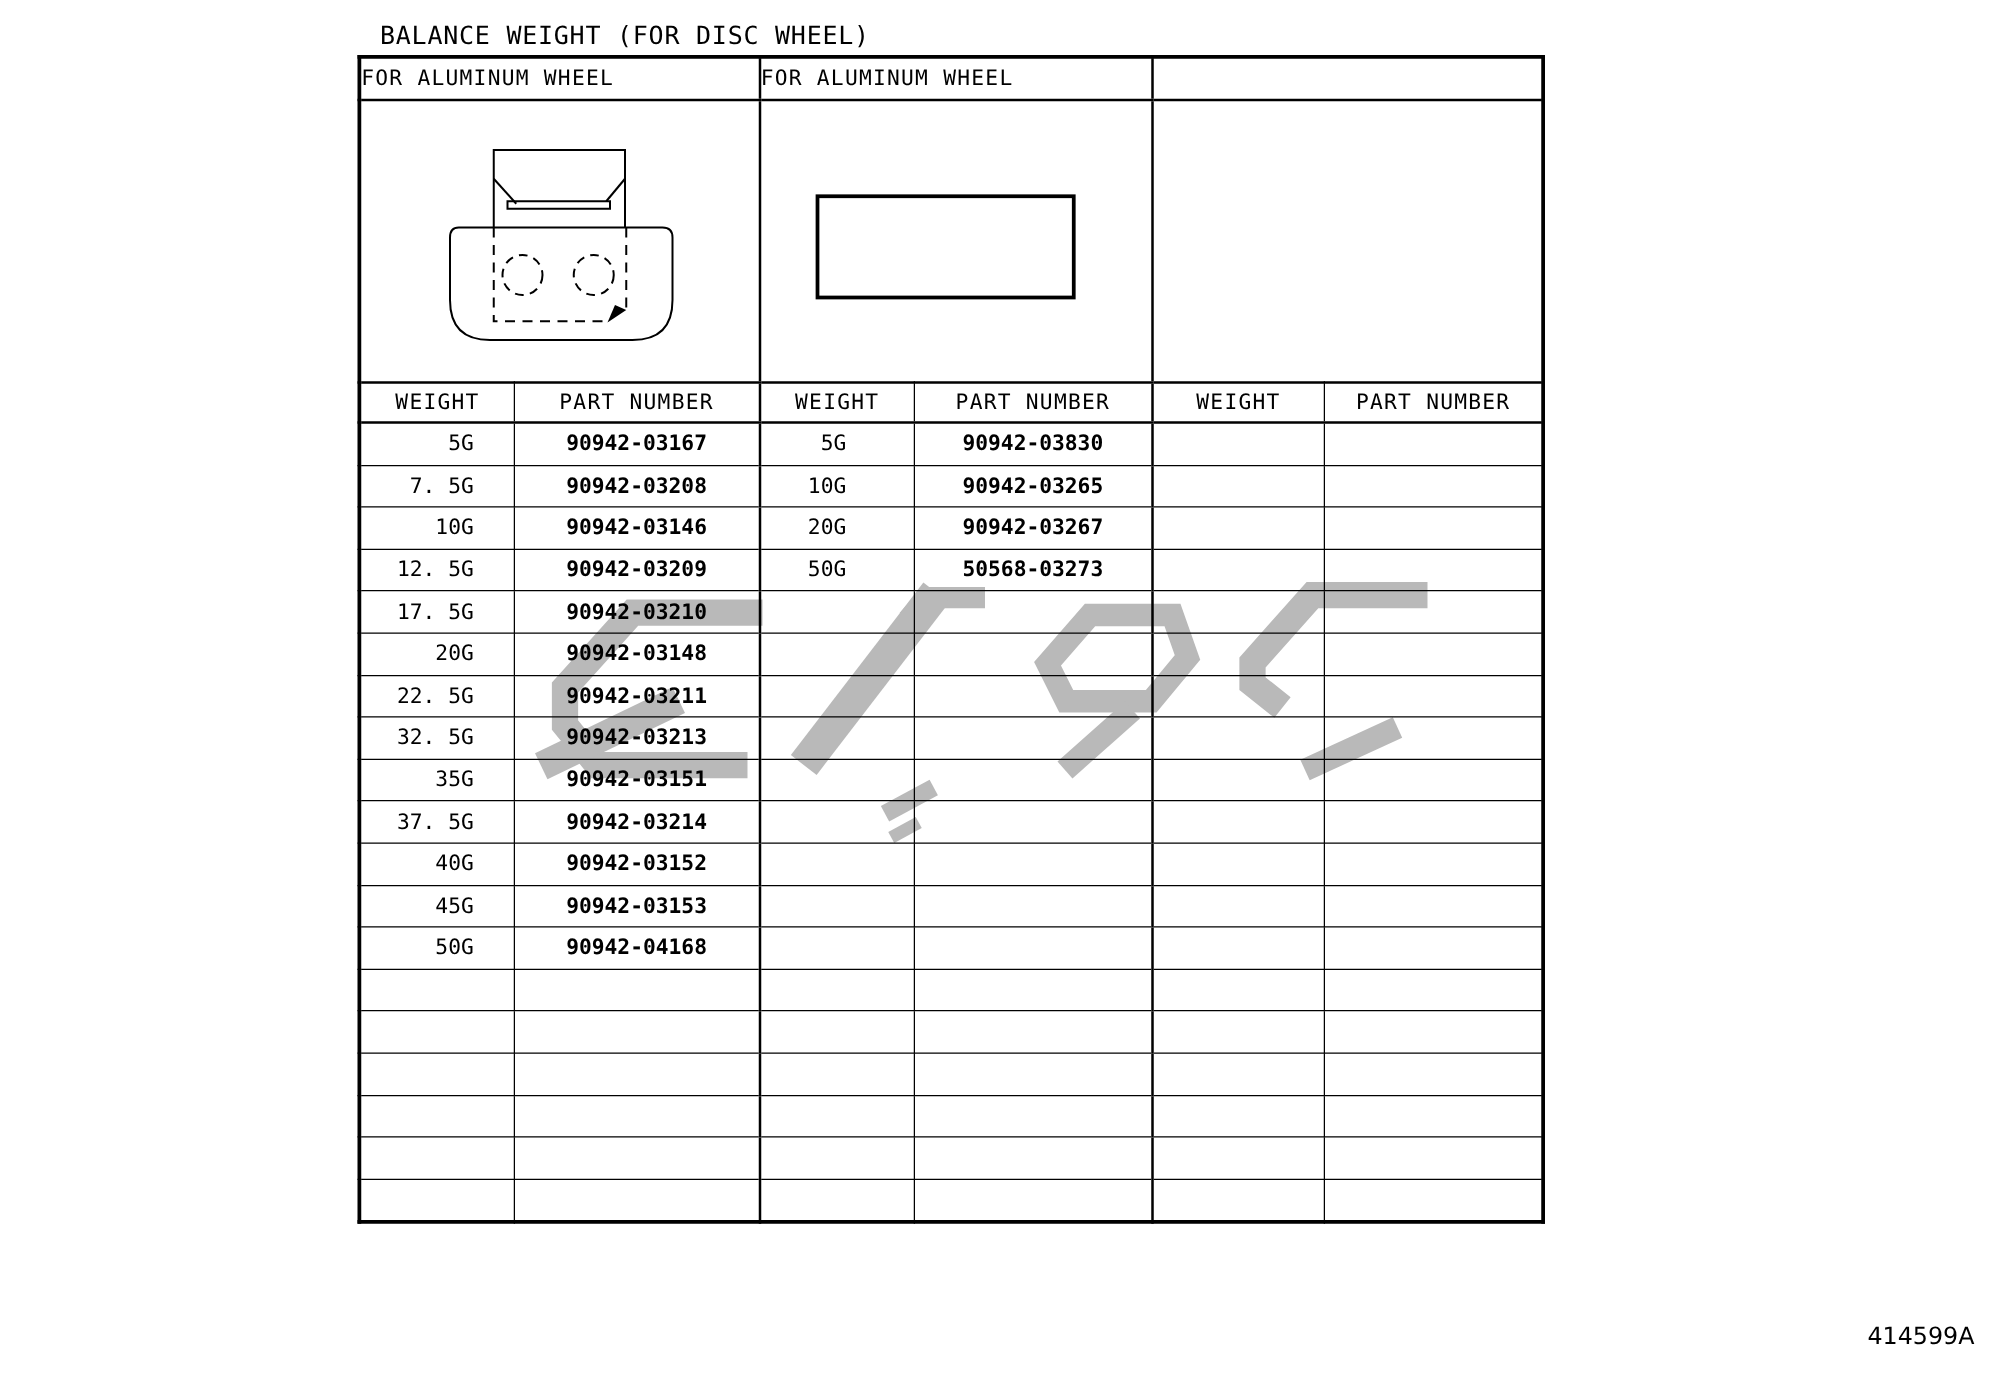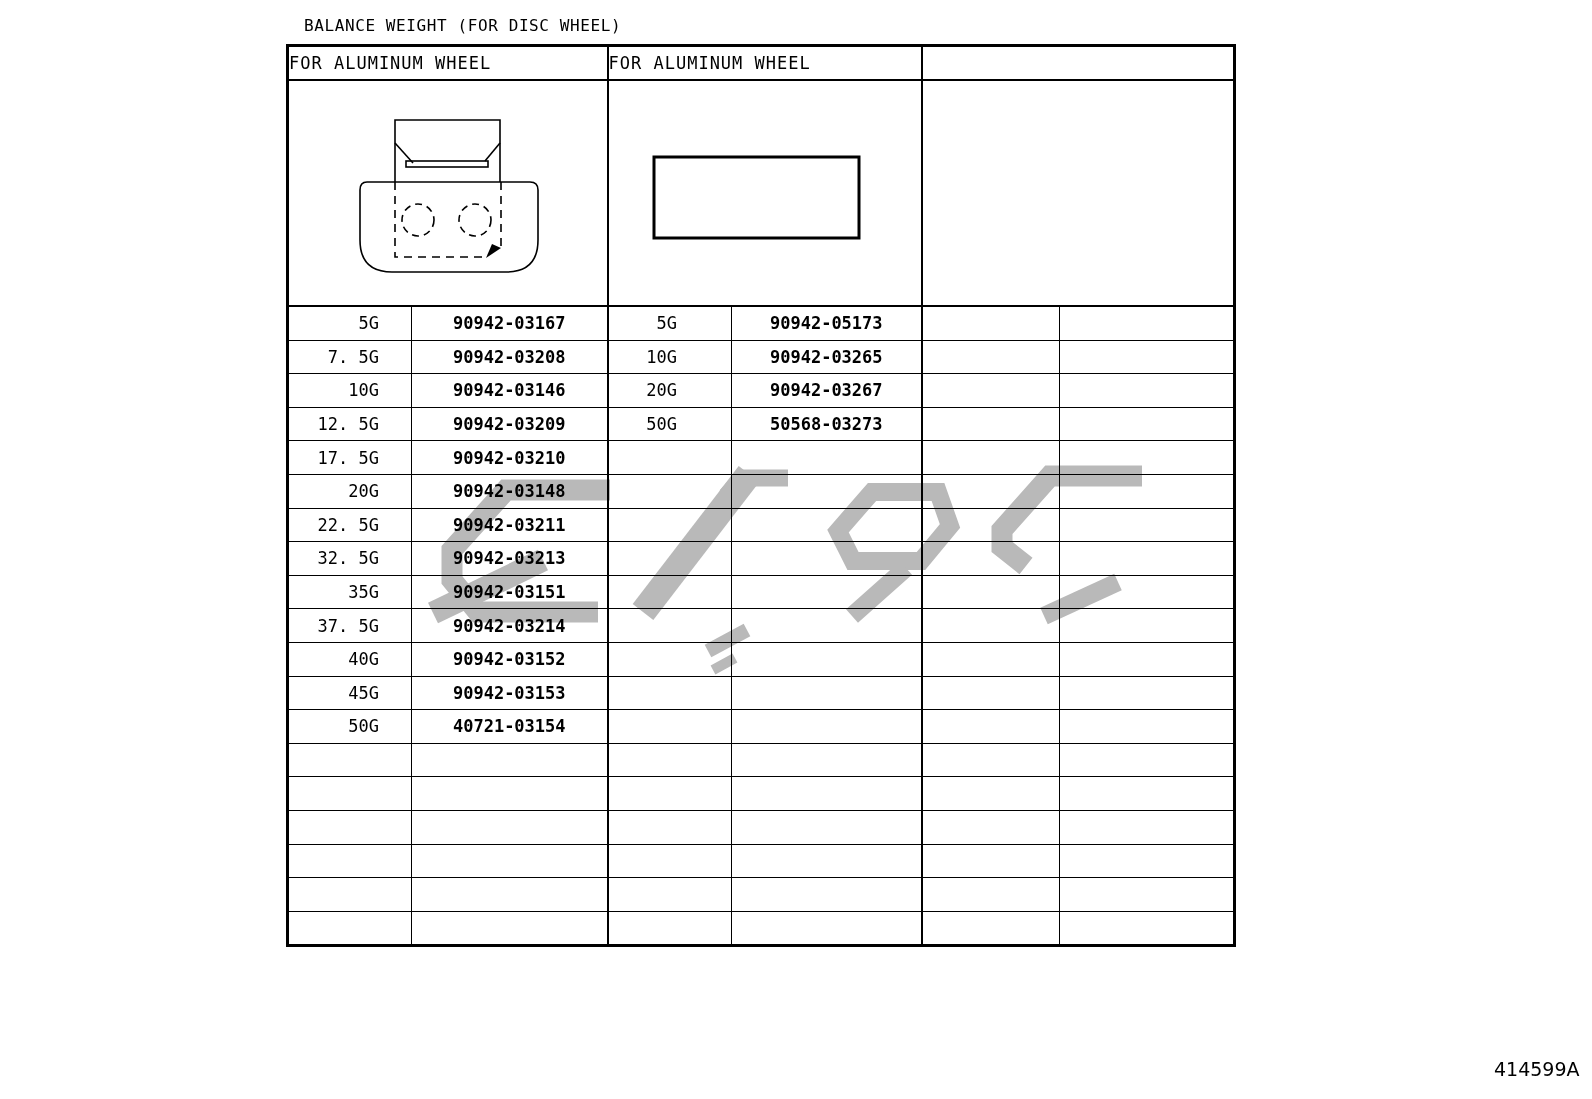--- a/index.html
+++ b/index.html
@@ -2,21 +2,21 @@
 <html><head>
 <meta charset="utf-8">
 <style>
   html,body { margin:0; padding:0; background:#fff; }
   .page {
     position:relative; width:1592px; height:1099px; background:#ffffff;
     font-family:"DejaVu Sans Mono", monospace; color:#000; overflow:hidden;
   }
   .title {
     position:absolute; left:304px; top:16px;
-    font-size:16px; letter-spacing:0.6px; white-space:pre;
+    font-size:20px; letter-spacing:0.6px; white-space:pre;
   }
   .watermark { position:absolute; left:0; top:0; z-index:0; pointer-events:none; }
   .catalog { position:absolute; left:286px; top:44px; z-index:1; }
   table.parts {
     border-collapse:collapse; table-layout:fixed; width:947px;
     border:3px solid #000; background:transparent;
   }
   td { border:1px solid #000; padding:0; vertical-align:middle; overflow:hidden; background:transparent; }
   .group-start { border-left-width:2.5px; }
   tr.row-groups td { height:32px; border-bottom-width:2px; text-align:left; font-size:17px; letter-spacing:1px; }
@@ -99,26 +99,34 @@
           </td>
           <td colspan="2" class="group-start">
             
             <svg width="314" height="220" viewBox="0 0 314 220">
               <rect x="45" y="76" width="205" height="81" fill="none" stroke="#000" stroke-width="3"></rect>
             </svg>
           </td>
           <td colspan="2" class="group-start"></td>
         </tr>
 
+        <tr class="row-cols">
+          <td class="group-start">WEIGHT</td>
+          <td>PART NUMBER</td>
+          <td class="group-start">WEIGHT</td>
+          <td>PART NUMBER</td>
+          <td class="group-start">WEIGHT</td>
+          <td>PART NUMBER</td>
+        </tr>
 
       <tr class="body-row">
             <td class="w w1 group-start">5G</td>
             <td class="p">90942-03167</td>
             <td class="w w2 group-start">5G</td>
-            <td class="p">90942-05173</td>
+            <td class="p">90942-03830</td>
             <td class="w w3 group-start"></td>
             <td class="p"></td>
           </tr>
           <tr class="body-row">
             <td class="w w1 group-start">7. 5G</td>
             <td class="p">90942-03208</td>
             <td class="w w2 group-start">10G</td>
             <td class="p">90942-03265</td>
             <td class="w w3 group-start"></td>
             <td class="p"></td>
@@ -198,21 +206,21 @@
           <tr class="body-row">
             <td class="w w1 group-start">45G</td>
             <td class="p">90942-03153</td>
             <td class="w w2 group-start"></td>
             <td class="p"></td>
             <td class="w w3 group-start"></td>
             <td class="p"></td>
           </tr>
           <tr class="body-row">
             <td class="w w1 group-start">50G</td>
-            <td class="p">40721-03154</td>
+            <td class="p">90942-04168</td>
             <td class="w w2 group-start"></td>
             <td class="p"></td>
             <td class="w w3 group-start"></td>
             <td class="p"></td>
           </tr>
           <tr class="body-row">
             <td class="w w1 group-start"></td>
             <td class="p"></td>
             <td class="w w2 group-start"></td>
             <td class="p"></td>

